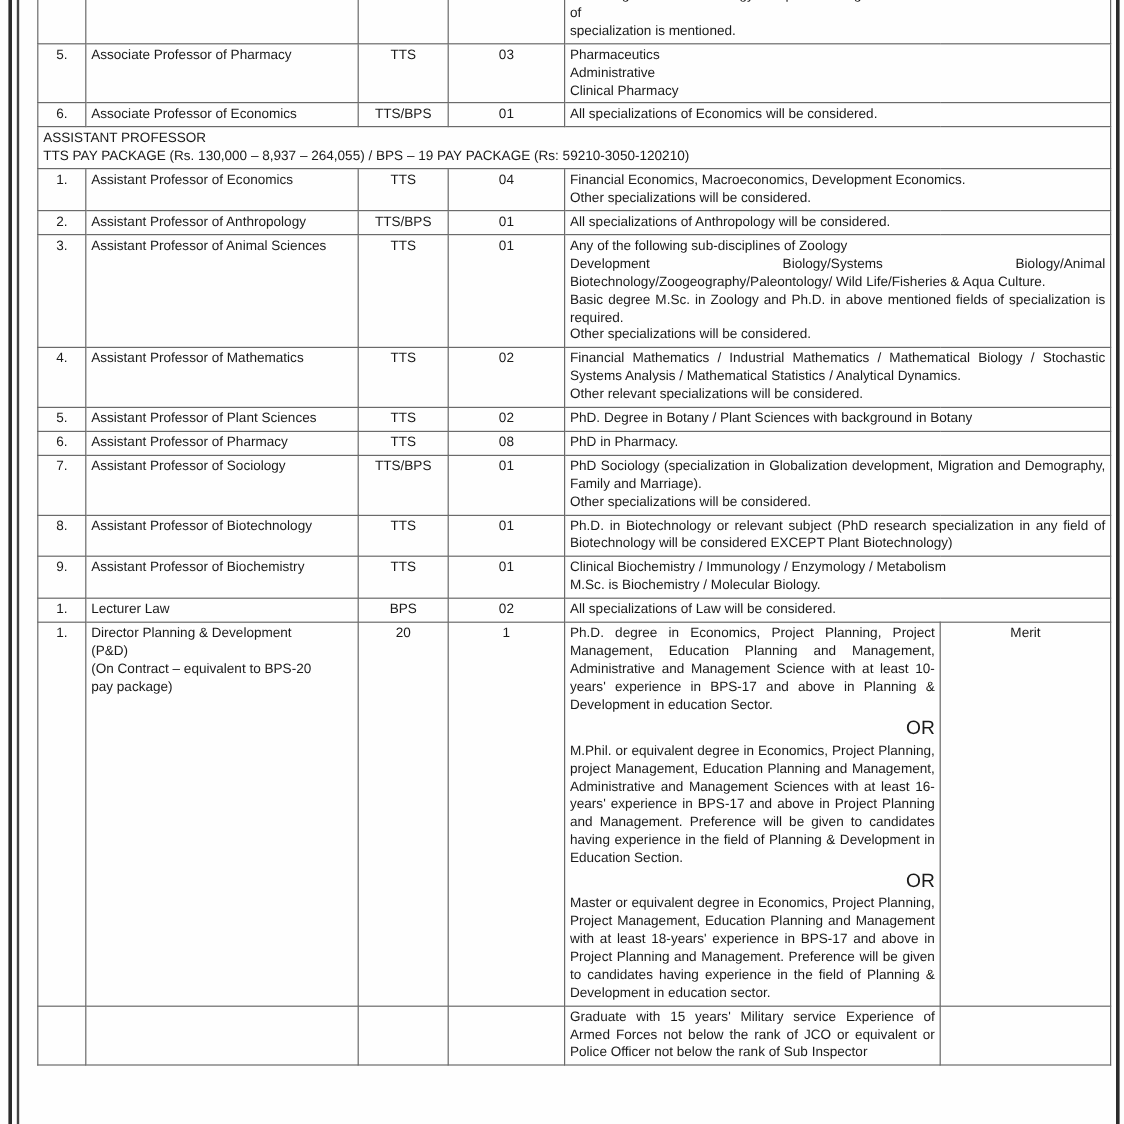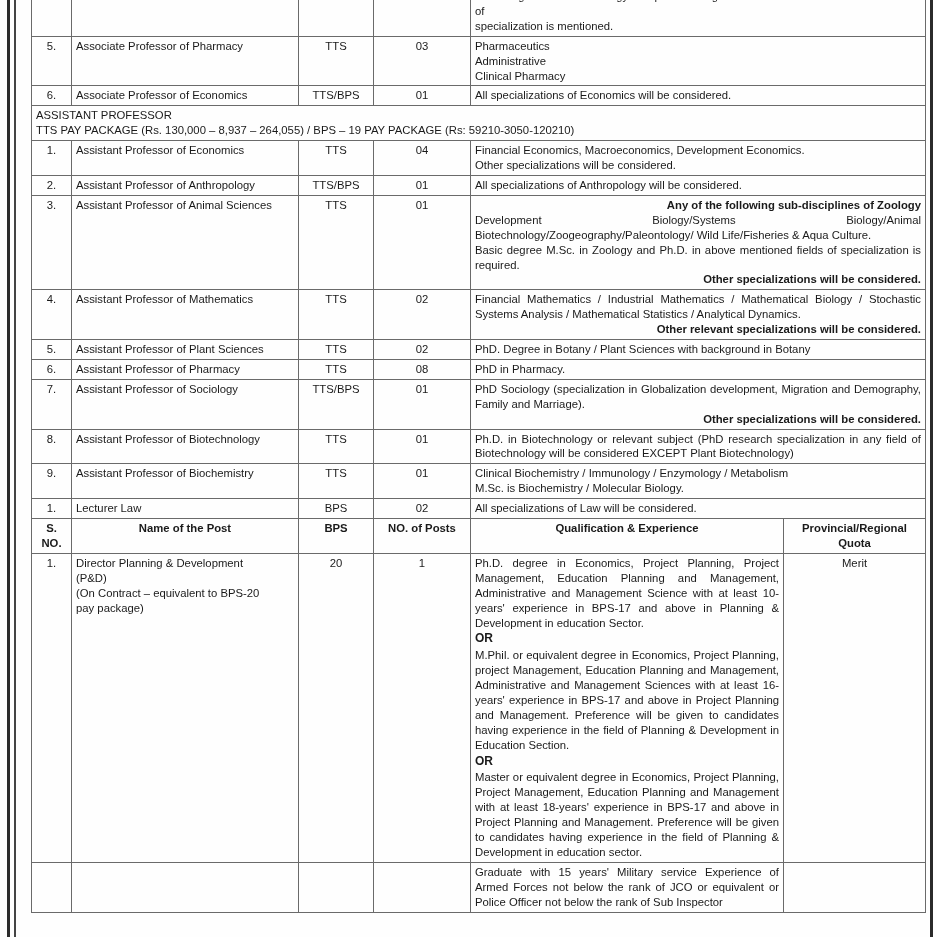--- a/index.html
+++ b/index.html
@@ -101,29 +101,29 @@
   td.banner .ul { text-decoration: underline; }
   td.colhead {
     background: #fefefe;
     text-align: center;
     font-weight: bold;
     vertical-align: middle;
     font-size: 12px;
     padding: 3px 2px;
   }
   .or-line {
-    text-align: left;
-    font-weight: bold;
-    font-size: 12px;
+    text-align: right;
+    font-weight: normal;
+    font-size: 16px;
     margin: 1px 0 1px 0;
   }
   .p { margin: 0; }
   
   .qblock { text-align: justify; text-justify: inter-word; }
-  .qblock-left { text-align: right; font-weight: bold; }
+  .qblock-left { text-align: left; }
   td.tall-post {
     vertical-align: middle;
     font-size: 11.8px;
     line-height: 1.45;
     padding-left: 8px;
     margin-top: 28px;
   }
 </style>
 </head>
 <body>
@@ -287,28 +287,20 @@
         <td class="sno">1.</td>
         <td class="post">Lecturer Law</td>
         <td class="ctr">BPS</td>
         <td class="ctr">02</td>
         <td class="qual" colspan="2">
           <p class="p">All specializations of Law will be considered.</p>
         </td>
       </tr>
 
 
-      <tr>
-        <td class="colhead">S. NO.</td>
-        <td class="colhead">Name of the Post</td>
-        <td class="colhead">BPS</td>
-        <td class="colhead">NO. of Posts</td>
-        <td class="colhead">Qualification &amp; Experience</td>
-        <td class="colhead">Provincial/Regional Quota</td>
-      </tr>
 
       <tr>
         <td class="sno">1.</td>
         <td class="tall-post">
           <div>Director Planning &amp; Development</div>
           <div>(P&amp;D)</div>
           <div>(On Contract – equivalent to BPS-20</div>
           <div>pay package)</div>
         </td>
         <td class="ctr">20</td>

